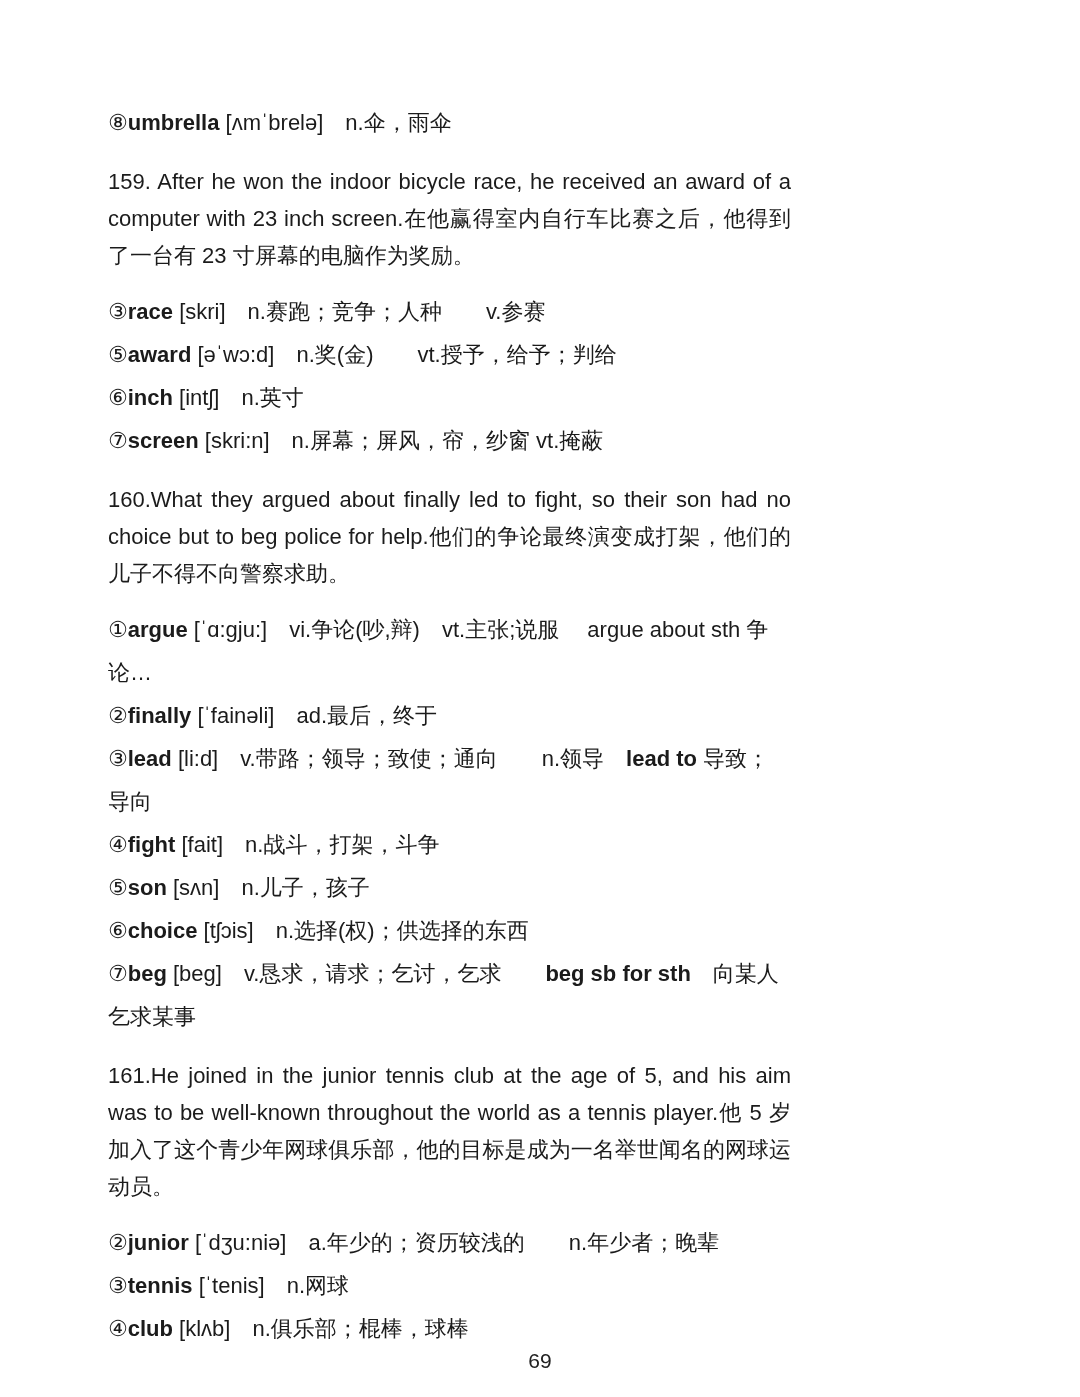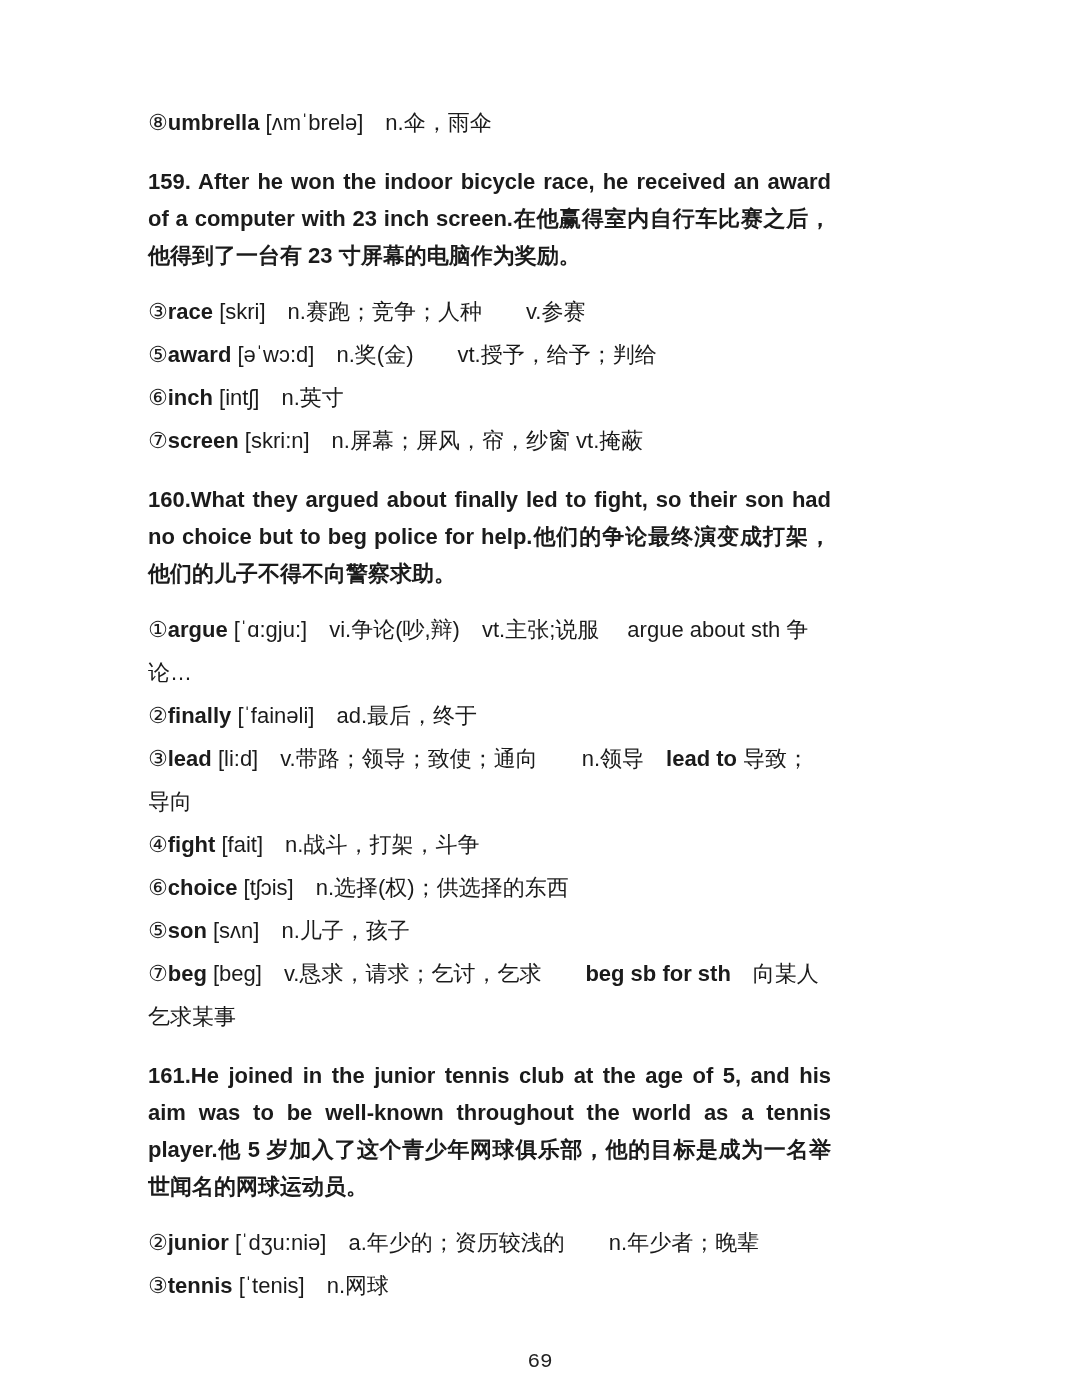--- a/index.html
+++ b/index.html
@@ -11,46 +11,45 @@
     height: 1397px;
     position: relative;
     font-family: "Liberation Sans", "DejaVu Sans", sans-serif;
     color: #1b1b1b;
   }
   .page {
     width: 896px;
     height: 1397px;
     padding: 101px 105px 0 108px;
     overflow: hidden;
-    margin-left: 40px;
   }
   .para {
     font-size: 22px;
     line-height: 37px;
     text-align: justify;
     text-align-last: left;
     margin: 19px 0 16px 0;
-    font-weight: 700;
+    font-weight: 400;
   }
   .entries { margin: 0; }
   .entry {
     font-size: 22px;
     line-height: 43px;
     white-space: pre-wrap;
     font-weight: 400;
   }
   .run { font-weight: 400; }
   .run.bold { font-weight: 700; }
   .footer {
     position: absolute;
     left: 0;
     bottom: 24px;
     width: 100%;
     text-align: center;
-    font-family: Liberation Mono, monospace;
+    font-family: Liberation Sans, sans-serif;
     font-size: 21px;
     color: #222222;
   }
 </style>
 </head>
 <body>
 
 <main class="page">
     <div class="entries">
       <div class="entry"><span class="run">⑧</span><span class="run bold">umbrella</span><span class="run"> [ʌmˈbrelə]</span><span class="run">　n.伞，雨伞</span></div>
@@ -61,24 +60,25 @@
       <div class="entry"><span class="run">⑤</span><span class="run bold">award</span><span class="run"> [əˈwɔ:d]</span><span class="run">　n.奖(金)　　vt.授予，给予；判给</span></div>
       <div class="entry"><span class="run">⑥</span><span class="run bold">inch</span><span class="run"> [intʃ]</span><span class="run">　n.英寸</span></div>
       <div class="entry"><span class="run">⑦</span><span class="run bold">screen</span><span class="run"> [skri:n]</span><span class="run">　n.屏幕；屏风，帘，纱窗 vt.掩蔽</span></div>
     </div>
     <p class="para">160.What they argued about finally led to fight, so their son had no choice but to beg police for help.他们的争论最终演变成打架，他们的儿子不得不向警察求助。</p>
     <div class="entries">
       <div class="entry"><span class="run">①</span><span class="run bold">argue</span><span class="run"> [ˈɑ:gju:]</span><span class="run">　vi.争论(吵,辩)　vt.主张;说服　 argue about sth 争论…</span></div>
       <div class="entry"><span class="run">②</span><span class="run bold">finally</span><span class="run"> [ˈfainəli]</span><span class="run">　ad.最后，终于</span></div>
       <div class="entry"><span class="run">③</span><span class="run bold">lead</span><span class="run"> [li:d]</span><span class="run">　v.带路；领导；致使；通向　　n.领导　</span><span class="run bold">lead to</span><span class="run"> 导致；导向</span></div>
       <div class="entry"><span class="run">④</span><span class="run bold">fight</span><span class="run"> [fait]</span><span class="run">　n.战斗，打架，斗争</span></div>
+      <div class="entry"><span class="run">⑤</span><span class="run bold">son</span><span class="run"> [sʌn]</span><span class="run">　n.儿子，孩子</span></div>
       <div class="entry"><span class="run">⑥</span><span class="run bold">choice</span><span class="run"> [tʃɔis]</span><span class="run">　n.选择(权)；供选择的东西</span></div>
-      <div class="entry"><span class="run">⑤</span><span class="run bold">son</span><span class="run"> [sʌn]</span><span class="run">　n.儿子，孩子</span></div>
       <div class="entry"><span class="run">⑦</span><span class="run bold">beg</span><span class="run"> [beg]</span><span class="run">　v.恳求，请求；乞讨，乞求　　</span><span class="run bold">beg sb for sth</span><span class="run">　向某人乞求某事</span></div>
     </div>
     <p class="para">161.He joined in the junior tennis club at the age of 5, and his aim was to be well-known throughout the world as a tennis player.他 5 岁加入了这个青少年网球俱乐部，他的目标是成为一名举世闻名的网球运动员。</p>
     <div class="entries">
       <div class="entry"><span class="run">②</span><span class="run bold">junior</span><span class="run"> [ˈdʒu:niə]</span><span class="run">　a.年少的；资历较浅的　　n.年少者；晚辈</span></div>
       <div class="entry"><span class="run">③</span><span class="run bold">tennis</span><span class="run"> [ˈtenis]</span><span class="run">　n.网球</span></div>
+      <div class="entry"><span class="run">④</span><span class="run bold">club</span><span class="run"> [klʌb]</span><span class="run">　n.俱乐部；棍棒，球棒</span></div>
     </div>
   </main>
 
 <div class="footer">69</div>
 
 </body></html>

